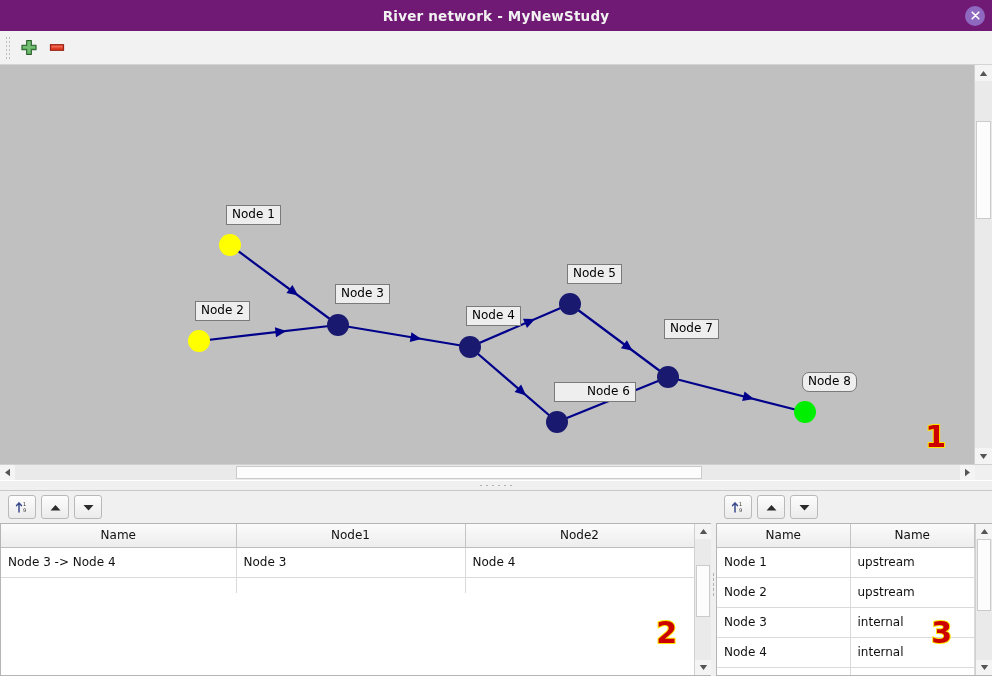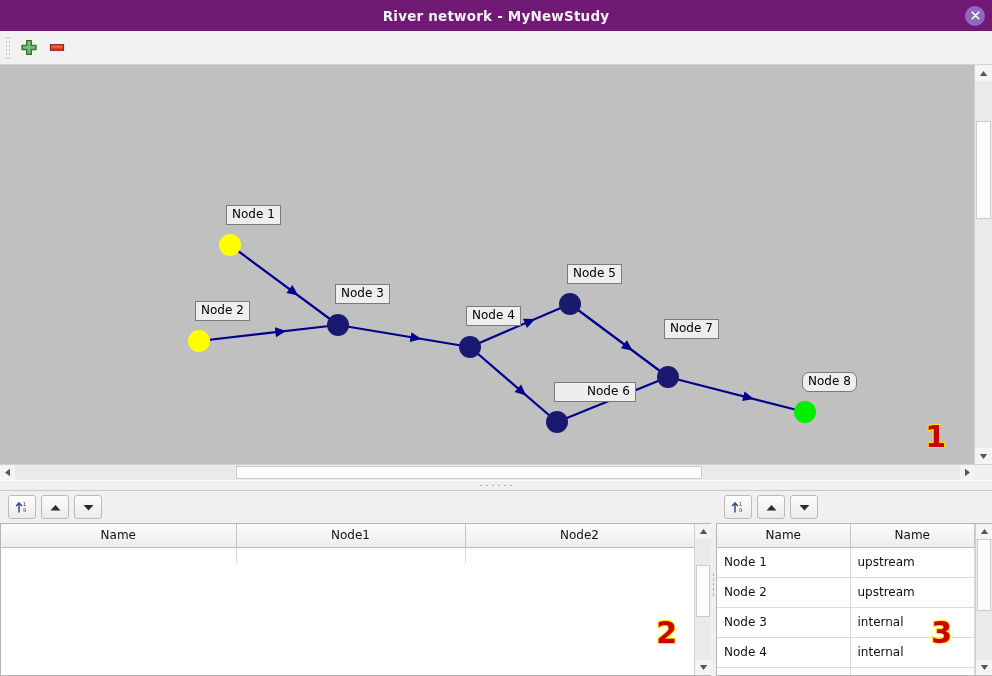--- a/index.html
+++ b/index.html
@@ -473,20 +473,25 @@
                 <col style="width:229px">
               </colgroup>
             <thead>
               <tr>
                 <th>Name</th>
                 <th>Node1</th>
                 <th>Node2</th>
               </tr>
             </thead>
             <tbody id="links-tbody">
+                <tr>
+                  <td>Node 3 -&gt; Node 4</td>
+                  <td>Node 3</td>
+                  <td>Node 4</td>
+                </tr>
                 <tr class="filler">
                   <td></td>
                   <td></td>
                   <td></td>
                 </tr>
               </tbody>
           </table>
         </div>
         <div class="table-vscroll">
           <div class="sb-arrow">

